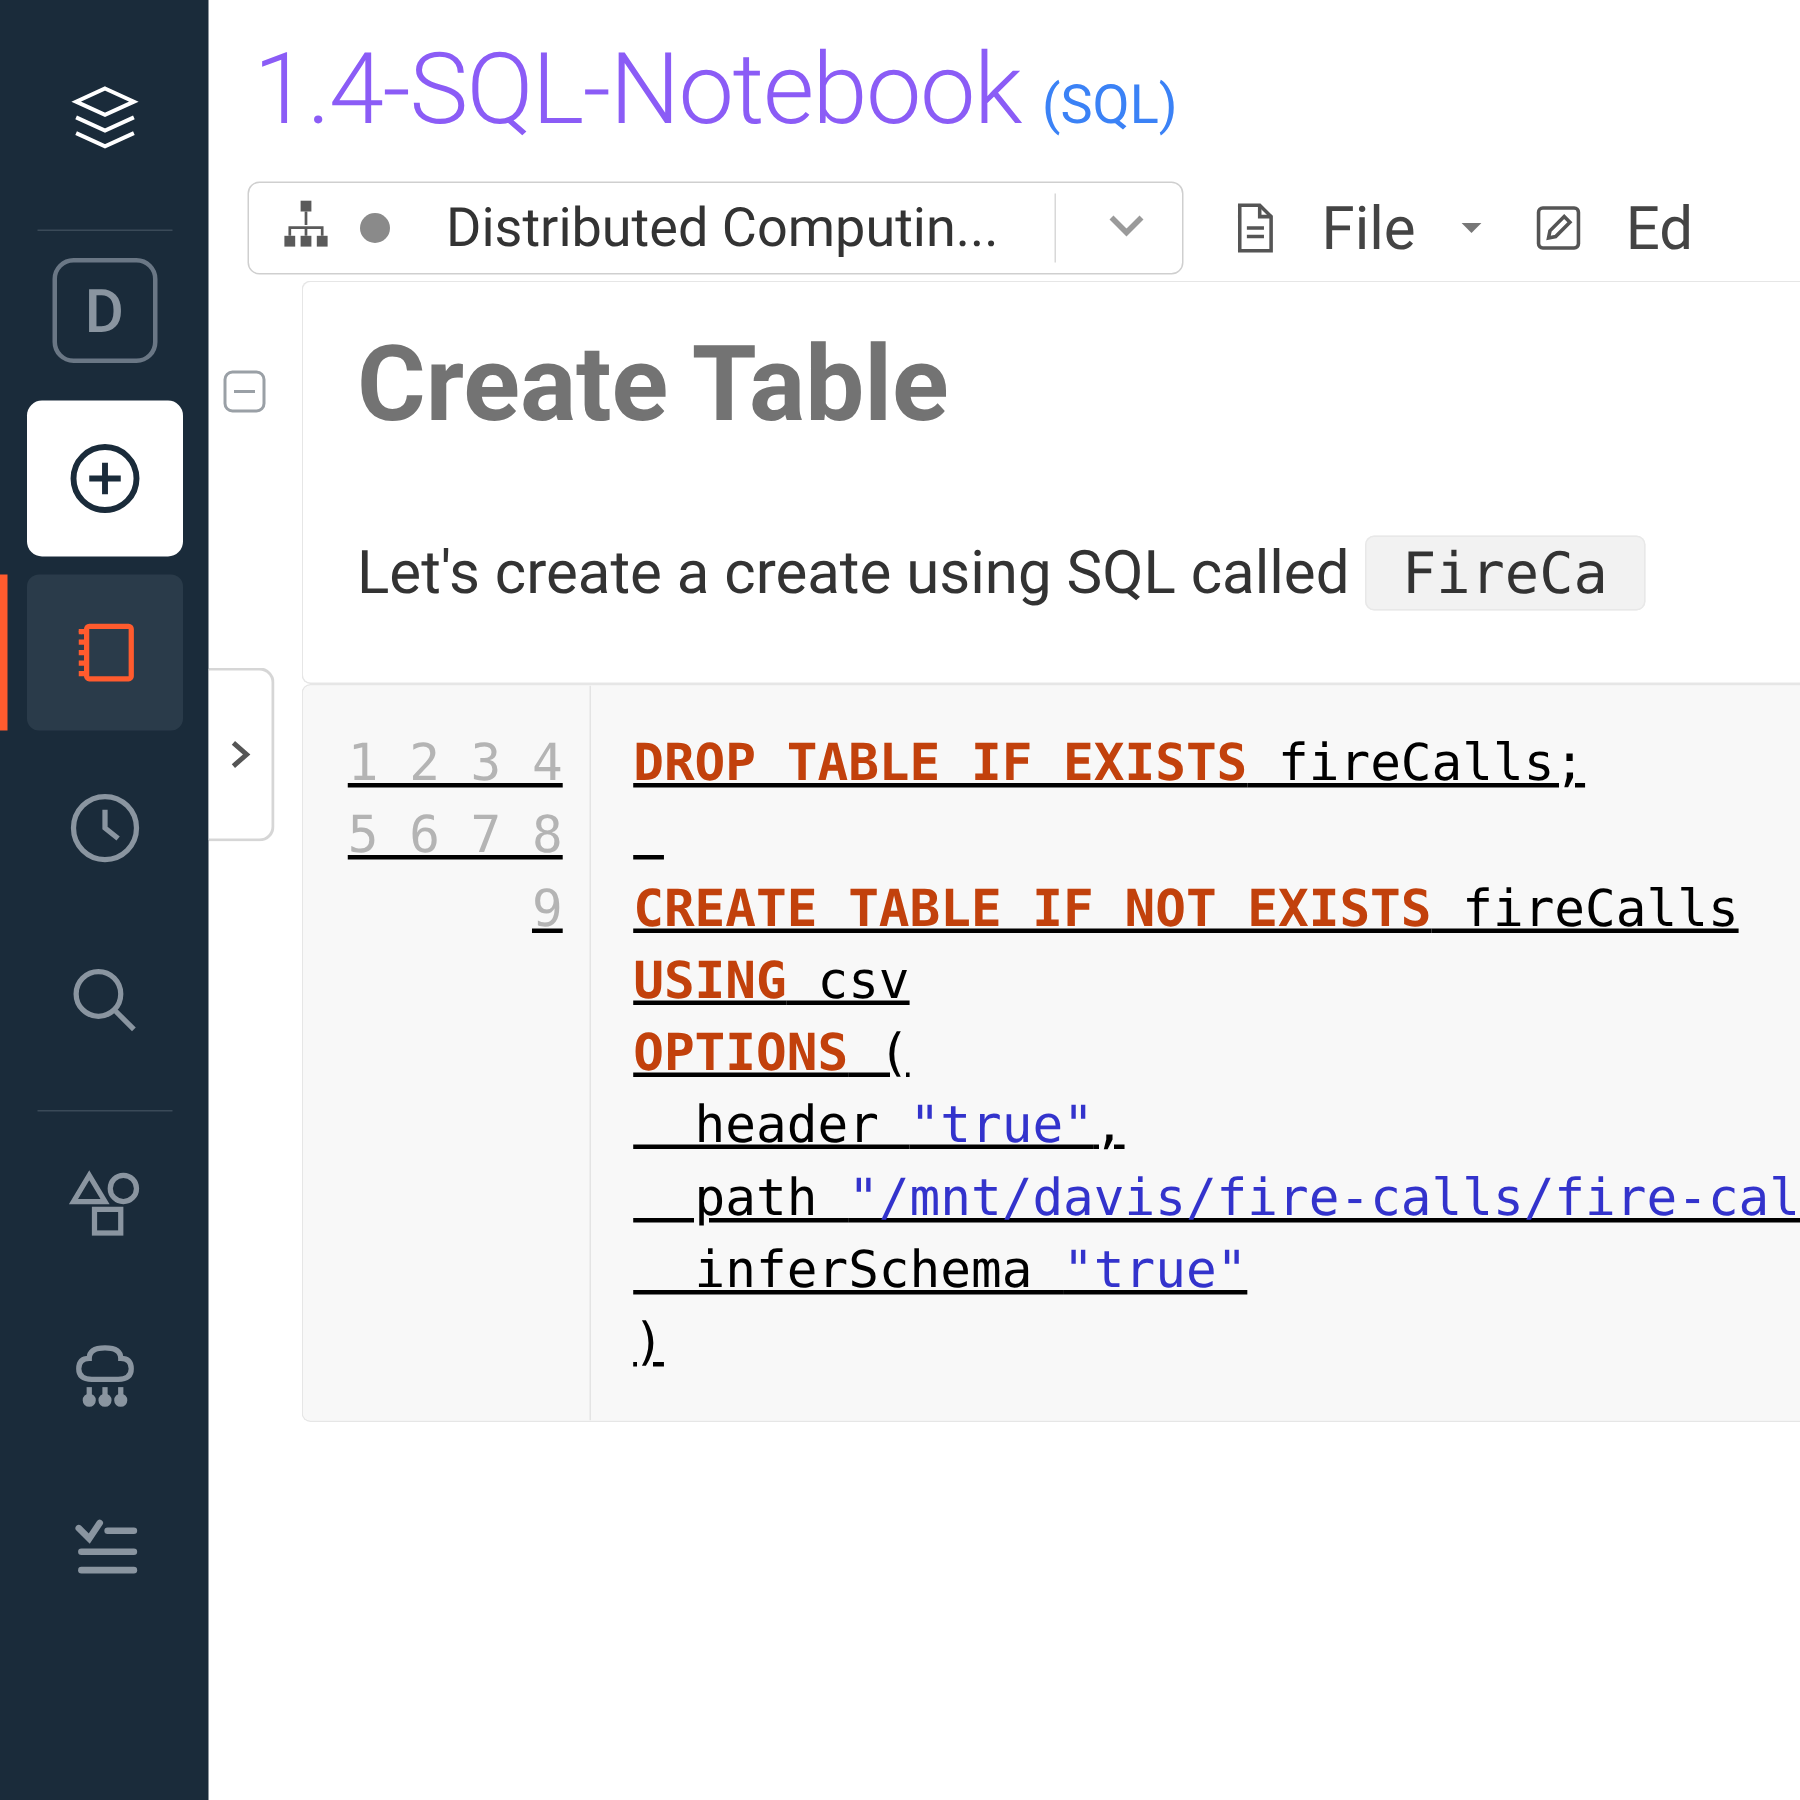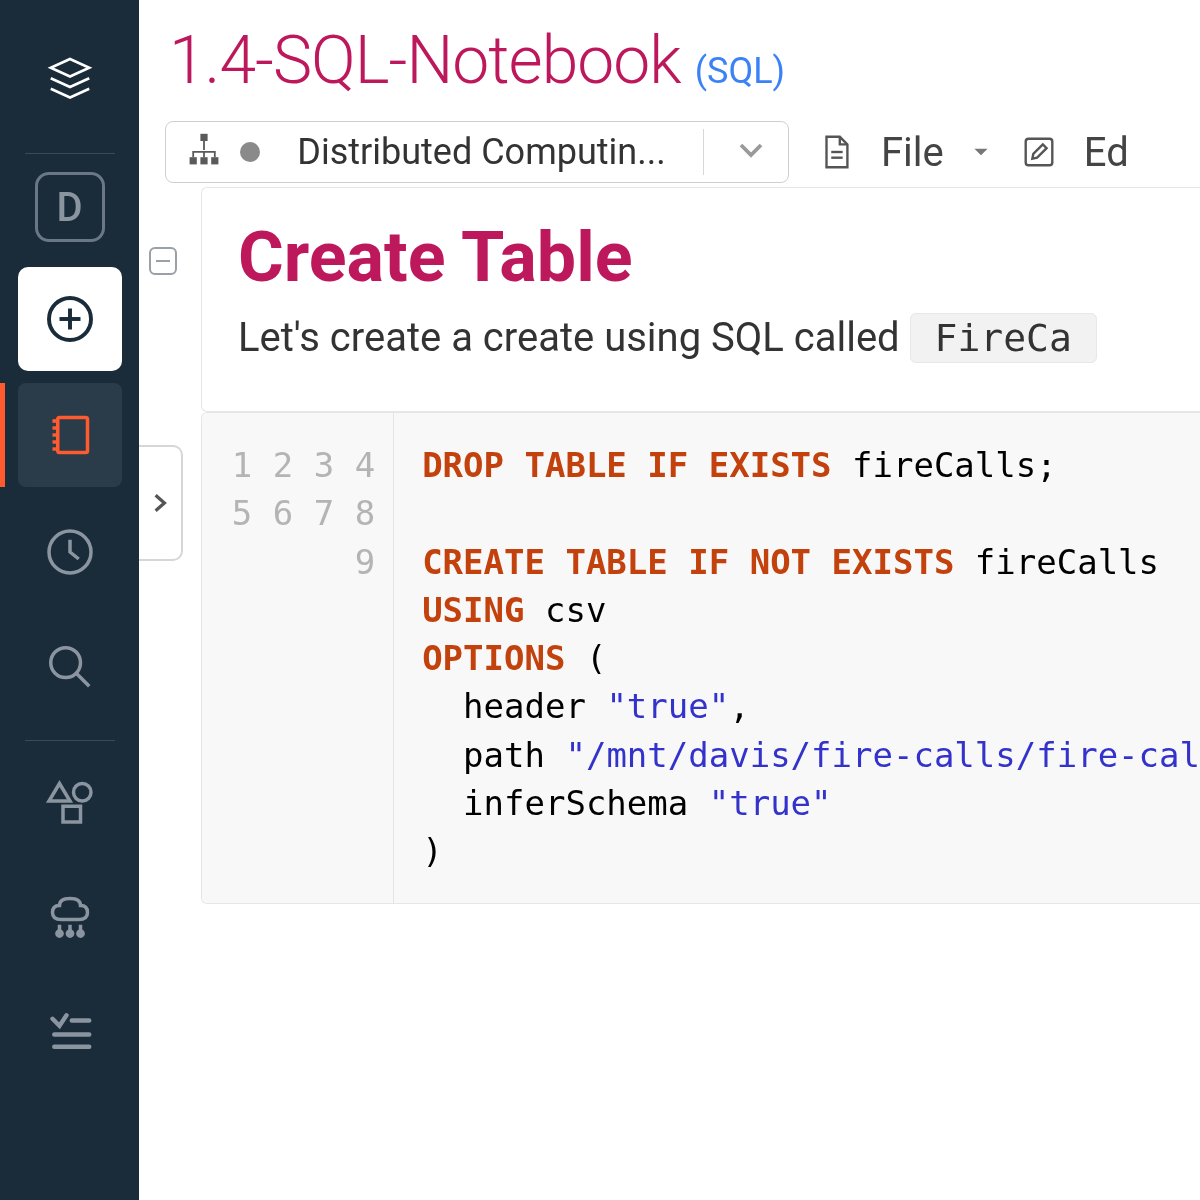--- a/index.html
+++ b/index.html
@@ -85,21 +85,21 @@
 }
 .title-bar {
   padding: 22px 0 18px 30px;
   display: flex;
   align-items: baseline;
   gap: 14px;
 }
 .notebook-title {
   font-size: 66px;
   font-weight: 300;
-  color: #be185d;
+  color: #8b5cf6;
   letter-spacing: -1px;
 }
 .notebook-lang {
   font-size: 36px;
   color: #3b82f6;
   font-weight: 400;
 }
 
 .toolbar {
   display: flex;
@@ -211,40 +211,41 @@
   padding: 6px 0 4px 20px;
   margin-left: 48px;
 }
 
 .md-cell {
   padding: 28px 36px 50px 36px;
 }
 .md-heading {
   font-size: 70px;
   font-weight: 700;
-  color: #be185d;
-  margin-bottom: 16px;
+  color: #737373;
+  margin-bottom: 60px;
 }
 .md-para {
   font-size: 40px;
   color: #333;
   white-space: nowrap;
 }
 .md-code {
   font-family: "SF Mono", Menlo, Consolas, monospace;
   background: #f2f2f2;
   border: 1px solid #e8e8e8;
   border-radius: 6px;
   padding: 2px 24px;
   font-size: 38px;
 }
 
 .code-cell {
   background: #f8f8f8;
   display: flex;
+  text-decoration: underline;
 }
 .gutter {
   border-right: 1px solid #e4e4e4;
   padding: 28px 18px 28px 26px;
   font-family: "SF Mono", Menlo, Consolas, monospace;
   font-size: 34px;
   color: #b4b4b4;
   text-align: right;
   line-height: 1.42;
 }

